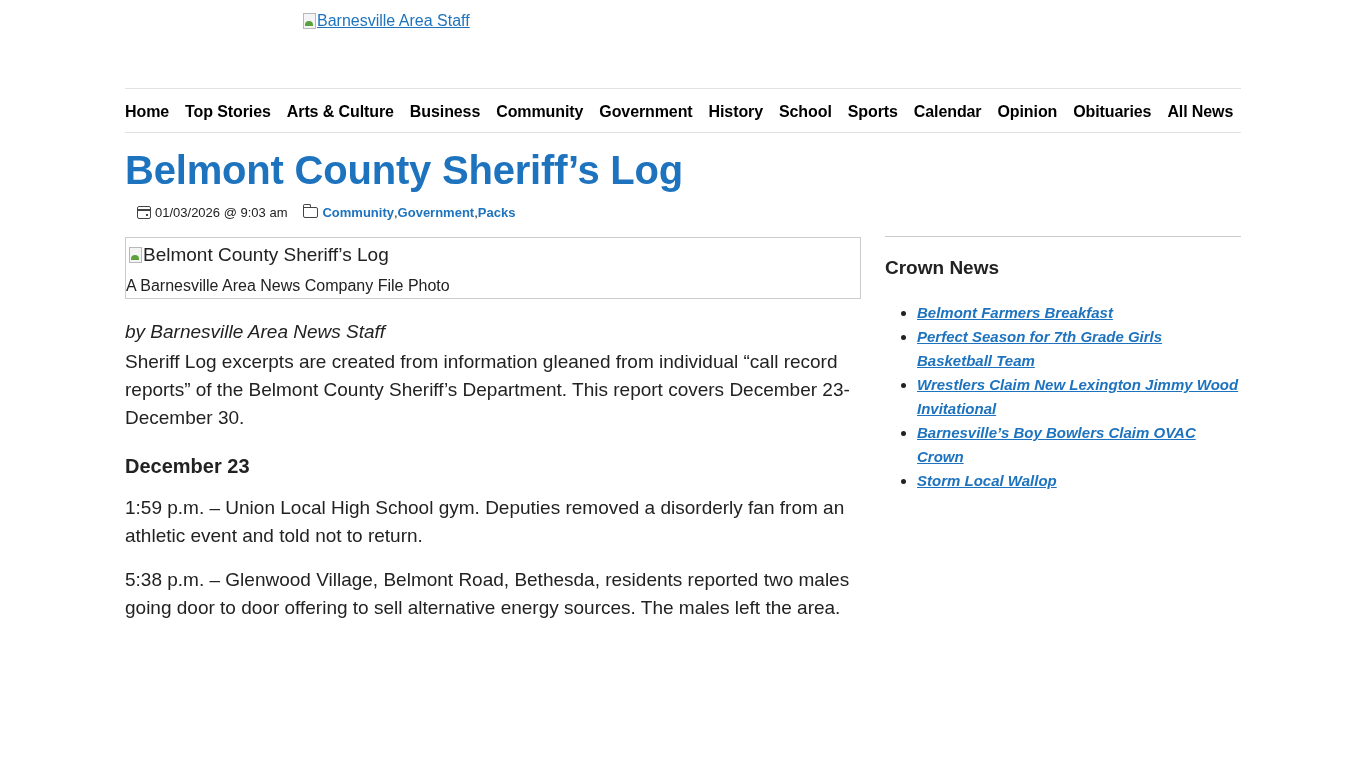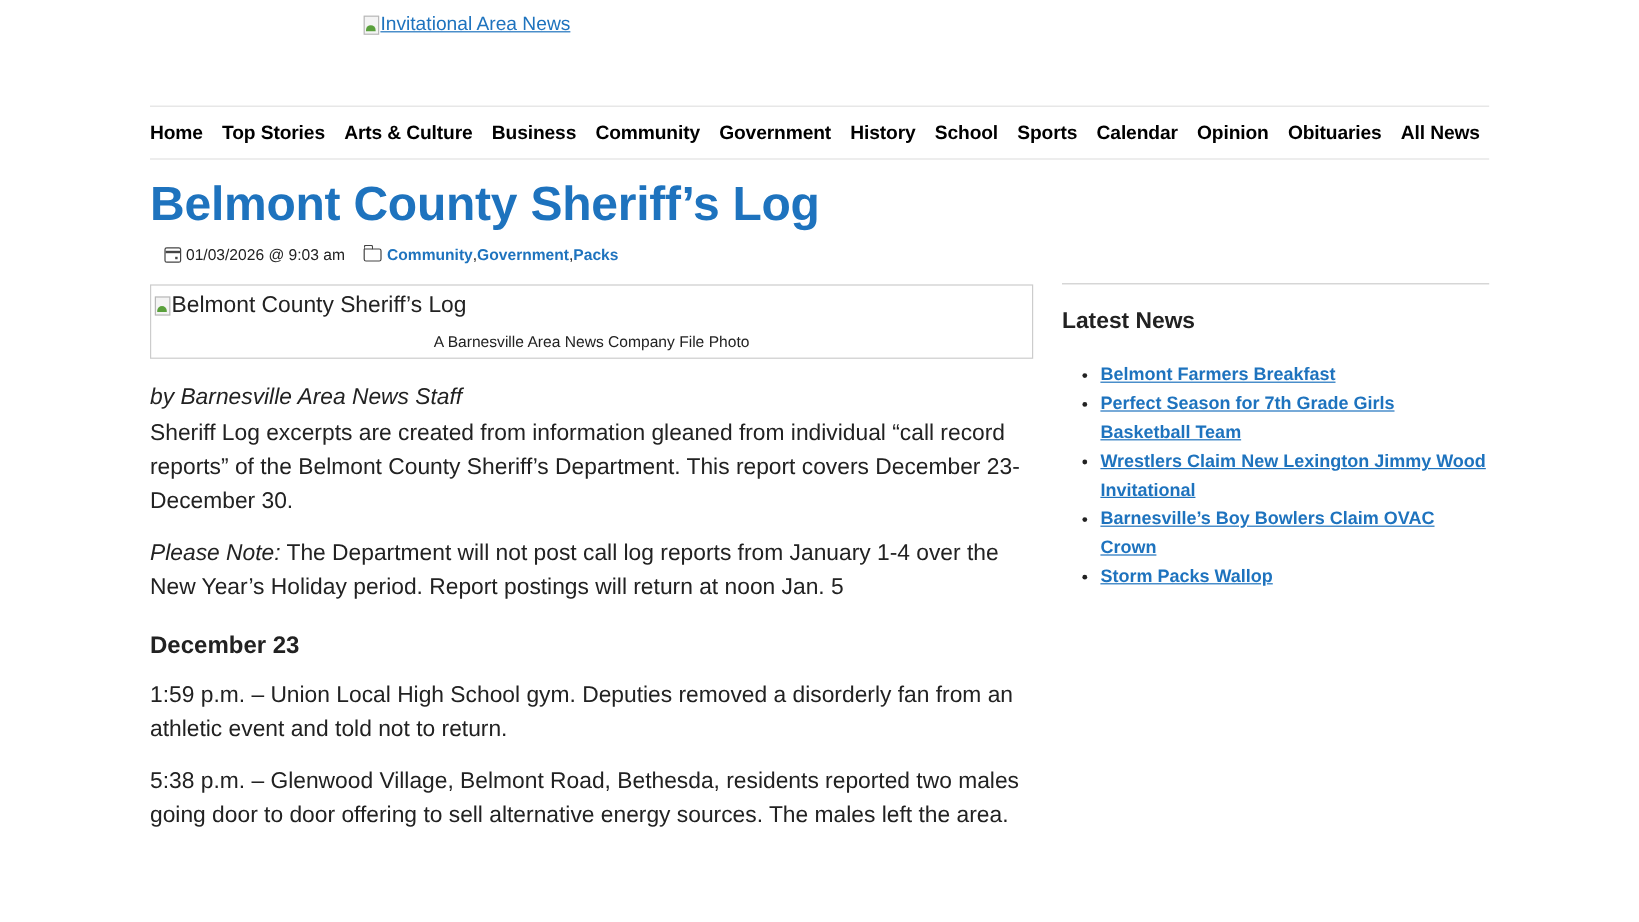--- a/index.html
+++ b/index.html
@@ -64,45 +64,45 @@
   .meta a { color: #1e73be; text-decoration: none; font-weight: bold; }
   .figure {
     position: absolute; left: 125px; top: 237px; width: 734px; height: 60px;
     border: 1px solid #cccccc; box-sizing: content-box;
   }
   .figure .alt {
     position: absolute; left: 2px; top: 6px; font-size: 19px; color: #222;
     display: flex; align-items: center;
   }
   .figure .caption {
-    position: absolute; left: 0; right: 0; top: 39px; text-align: center; font-size: 13px; color: #222;
+    position: absolute; left: 0; right: 0; top: 39px; text-align: left; font-size: 16px; color: #222;
   }
   .content {
     position: absolute; left: 125px; top: 318px; width: 740px;
     font-size: 19px; line-height: 28px; color: #222;
   }
   .content p { margin: 0 0 16px 0; }
   .content .byline { font-style: italic; margin-bottom: 2px; }
   .content h2 { font-size: 20px; font-weight: bold; margin: 2px 0 10px 0; line-height: 36px; }
   .sidebar {
     position: absolute; left: 885px; top: 236px; width: 356px;
     border-top: 1px solid #cccccc;
   }
   .sidebar h3 { margin: 20px 0 0 0; font-size: 19px; font-weight: normal; font-weight: bold; color: #222; }
   .sidebar ul { margin: 22px 0 0 0; padding-left: 32px; font-size: 15px; line-height: 24px; }
   .sidebar li { color: #222; }
-  .sidebar li a { color: #1e73be; font-weight: bold; text-decoration: underline; }
+  .sidebar li a { color: #1e73be; font-weight: bold; text-decoration: underline; font-style: italic; }
 </style>
 </head>
 <body>
 
 <div class="header">
   <a class="logo" href="#">
     <span class="broken-img"></span>
-    <span>Invitational Area News</span>
+    <span>Barnesville Area Staff</span>
   </a>
 </div>
 
 <nav class="nav">
   <a class="nav-item" href="#">Home</a><a class="nav-item" href="#">Top Stories</a><a class="nav-item" href="#">Arts &amp; Culture</a><a class="nav-item" href="#">Business</a><a class="nav-item" href="#">Community</a><a class="nav-item" href="#">Government</a><a class="nav-item" href="#">History</a><a class="nav-item" href="#">School</a><a class="nav-item" href="#">Sports</a><a class="nav-item" href="#">Calendar</a><a class="nav-item" href="#">Opinion</a><a class="nav-item" href="#">Obituaries</a><a class="nav-item" href="#">All News</a>
 </nav>
 
 <h1 class="title">Belmont County Sheriff’s Log</h1>
 
 <div class="meta">
@@ -120,28 +120,27 @@
   <div class="alt">
     <span class="broken-img"></span>
     <span>Belmont County Sheriff’s Log</span>
   </div>
   <div class="caption">A Barnesville Area News Company File Photo</div>
 </div>
 
 <div class="content">
   <p class="byline">by Barnesville Area News Staff</p>
   <p>Sheriff Log excerpts are created from information gleaned from individual “call record reports” of the Belmont County Sheriff’s Department. This report covers December 23-December 30.</p>
-  <p><em>Please Note:</em><span> The Department will not post call log reports from January 1-4 over the New Year’s Holiday period. Report postings will return at noon Jan. 5</span></p>
   <h2>December 23</h2>
   <p>1:59 p.m. – Union Local High School gym. Deputies removed a disorderly fan from an athletic event and told not to return.</p>
   <p>5:38 p.m. – Glenwood Village, Belmont Road, Bethesda, residents reported two males going door to door offering to sell alternative energy sources. The males left the area.</p>
 </div>
 
 <aside class="sidebar">
-  <h3>Latest News</h3>
+  <h3>Crown News</h3>
   <ul>
     <li><a href="#">Belmont Farmers Breakfast</a></li>
     <li><a href="#">Perfect Season for 7th Grade Girls Basketball Team</a></li>
     <li><a href="#">Wrestlers Claim New Lexington Jimmy Wood Invitational</a></li>
     <li><a href="#">Barnesville’s Boy Bowlers Claim OVAC Crown</a></li>
-    <li><a href="#">Storm Packs Wallop</a></li>
+    <li><a href="#">Storm Local Wallop</a></li>
   </ul>
 </aside>
 
 </body></html>

